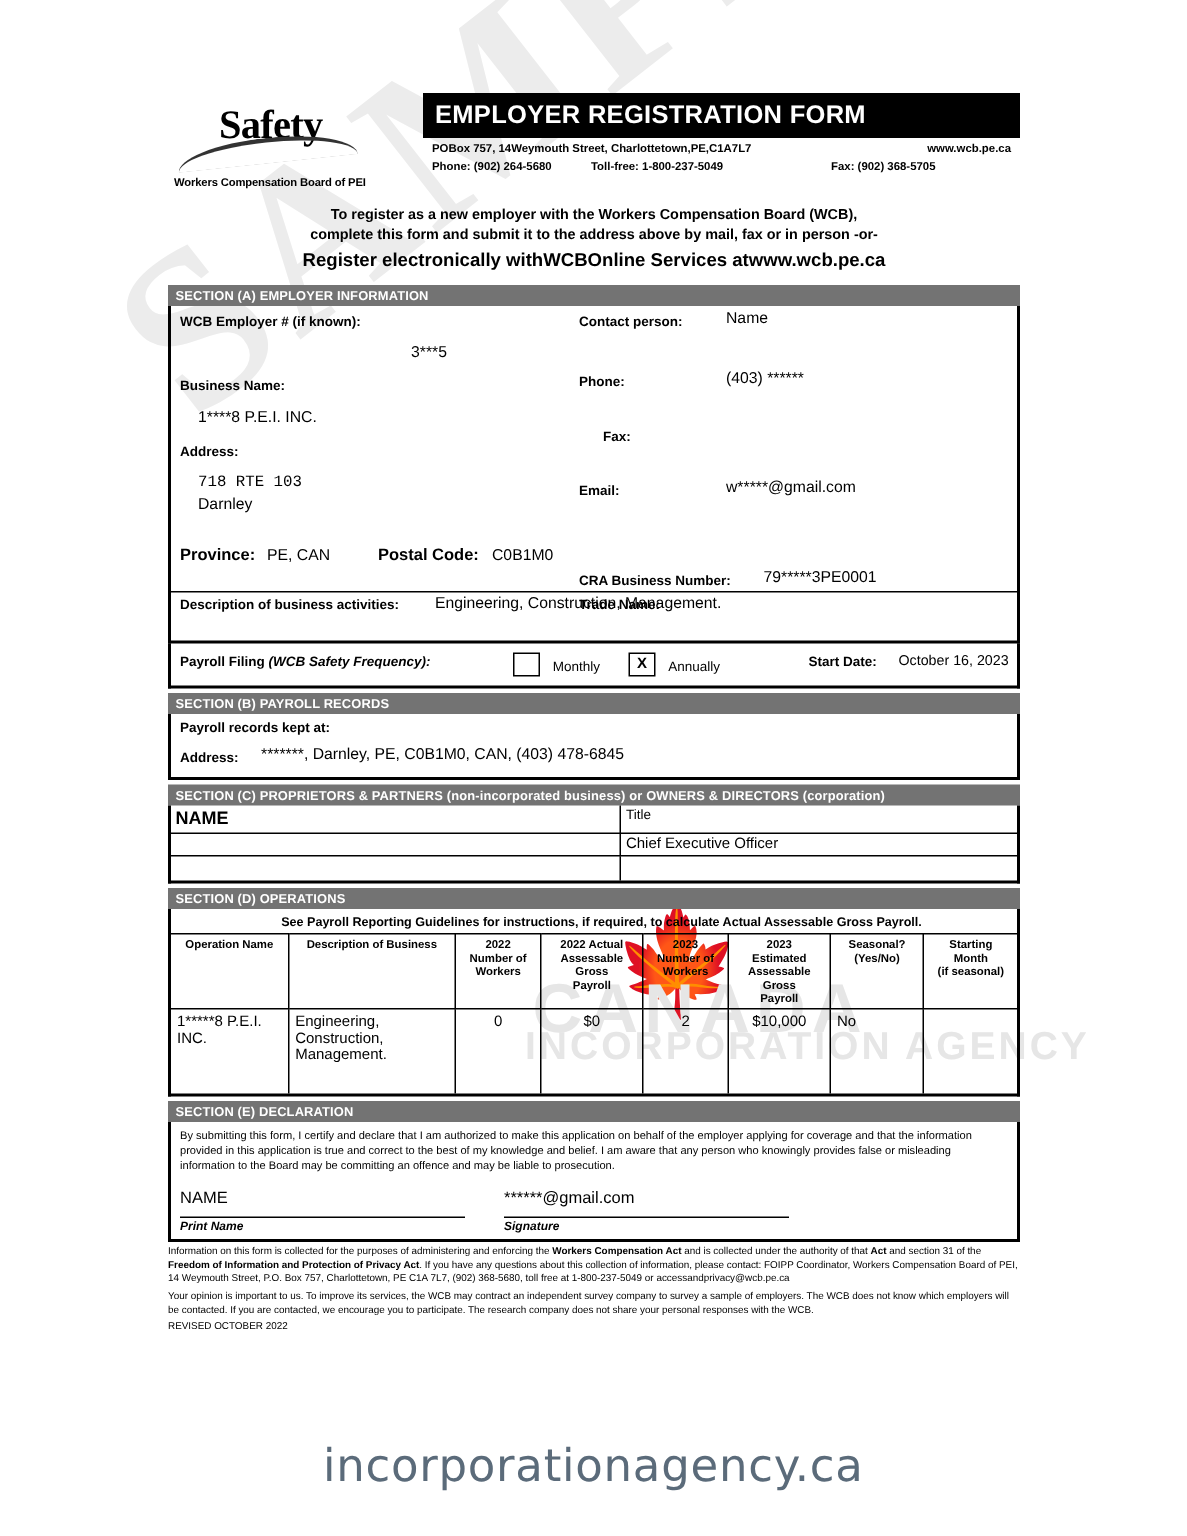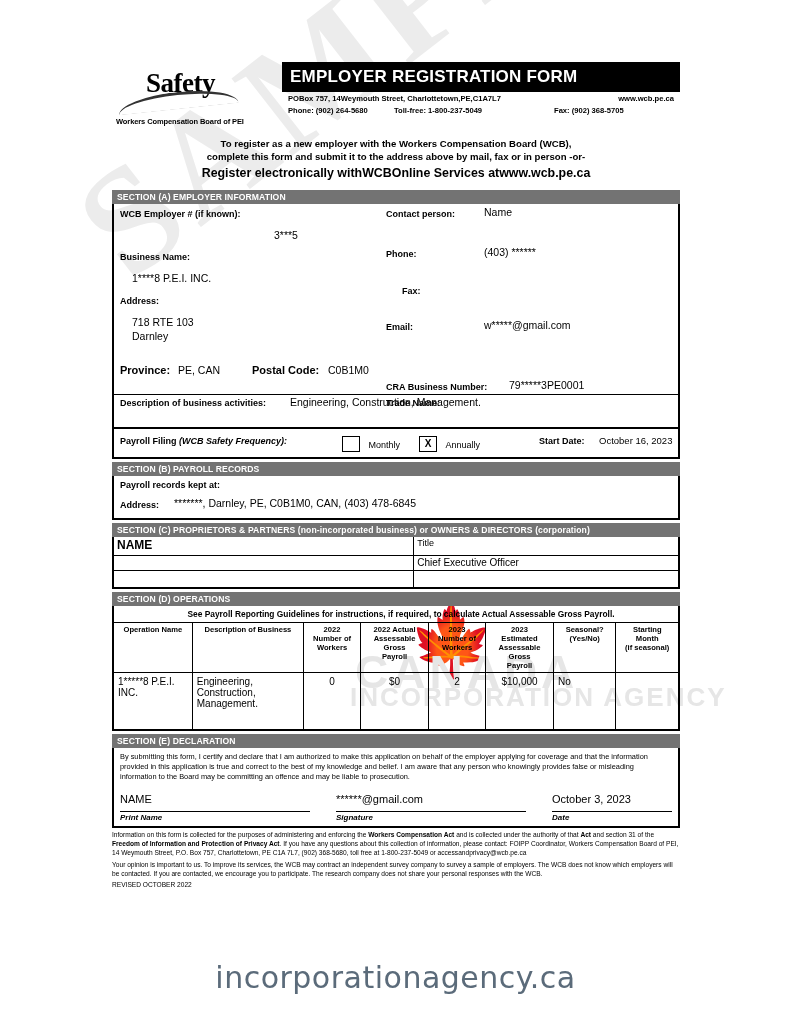--- a/index.html
+++ b/index.html
@@ -335,21 +335,21 @@
       <div class="sec-bar">SECTION (A) EMPLOYER INFORMATION</div>
       <div class="sec-a">
 
         <div class="abs lbl" style="left:6px; top:5px;">WCB Employer # (if known):</div>
         <div class="abs val" style="left:160px; top:25px;">3***5</div>
 
         <div class="abs lbl" style="left:6px; top:48px;">Business Name:</div>
         <div class="abs val" style="left:18px; top:68px;">1****8 P.E.I. INC.</div>
 
         <div class="abs lbl" style="left:6px; top:92px;">Address:</div>
-        <div class="abs val" style="left:18px; top:112px;">718 RTE 103</div>
+        <div class="abs val" style="left:18px; top:112px;font-family:Liberation Mono, monospace;">718 RTE 103</div>
         <div class="abs val" style="left:18px; top:126px;">Darnley</div>
 
         <div class="abs" style="left:6px; top:160px; font-size:11px; font-weight:bold;">Province:</div>
         <div class="abs val" style="left:64px; top:160px;">PE, CAN</div>
         <div class="abs" style="left:138px; top:160px; font-size:11px; font-weight:bold;">Postal Code:</div>
         <div class="abs val" style="left:203px; top:160px;margin-left:11px;">C0B1M0</div>
 
         <div class="abs lbl" style="left:272px; top:5px;">Contact person:</div>
         <div class="abs val" style="left:370px; top:2px;">Name</div>
 
@@ -465,24 +465,20 @@
         <div class="decl-text">By submitting this form, I certify and declare that I am authorized to make this application on behalf of the employer applying for coverage and that the information provided in this application is true and correct to the best of my knowledge and belief. I am aware that any person who knowingly provides false or misleading information to the Board may be committing an offence and may be liable to prosecution.</div>
         <div class="sig-row">
           <div class="sig-cell" style="width:190px; margin-right:26px;">
             <div class="sig-line">NAME</div>
             <div class="sig-lbl">Print Name</div>
           </div>
           <div class="sig-cell" style="width:190px; margin-right:26px;">
             <div class="sig-line">******@gmail.com</div>
             <div class="sig-lbl">Signature</div>
           </div>
-          <div class="sig-cell" style="width:120px;">
-            <div class="sig-line">October 3, 2023</div>
-            <div class="sig-lbl">Date</div>
-          </div>
         </div>
       </div>
     </div>
 
     <div class="footer">
       <div>
         <span>Information on this form is collected for the purposes of administering and enforcing the </span><b>Workers Compensation Act</b><span> and is collected under the authority of that </span><b>Act</b><span> and section 31 of the </span><b>Freedom of Information and Protection of Privacy Act</b><span>. If you have any questions about this collection of information, please contact: FOIPP Coordinator, Workers Compensation Board of PEI, 14 Weymouth Street, P.O. Box 757, Charlottetown, PE C1A 7L7, (902) 368-5680, toll free at 1-800-237-5049 or accessandprivacy@wcb.pe.ca</span>
       </div>
       <div style="margin-top:3px;">Your opinion is important to us. To improve its services, the WCB may contract an independent survey company to survey a sample of employers. The WCB does not know which employers will be contacted. If you are contacted, we encourage you to participate. The research company does not share your personal responses with the WCB.</div>
       <div class="rev">REVISED OCTOBER 2022</div>

